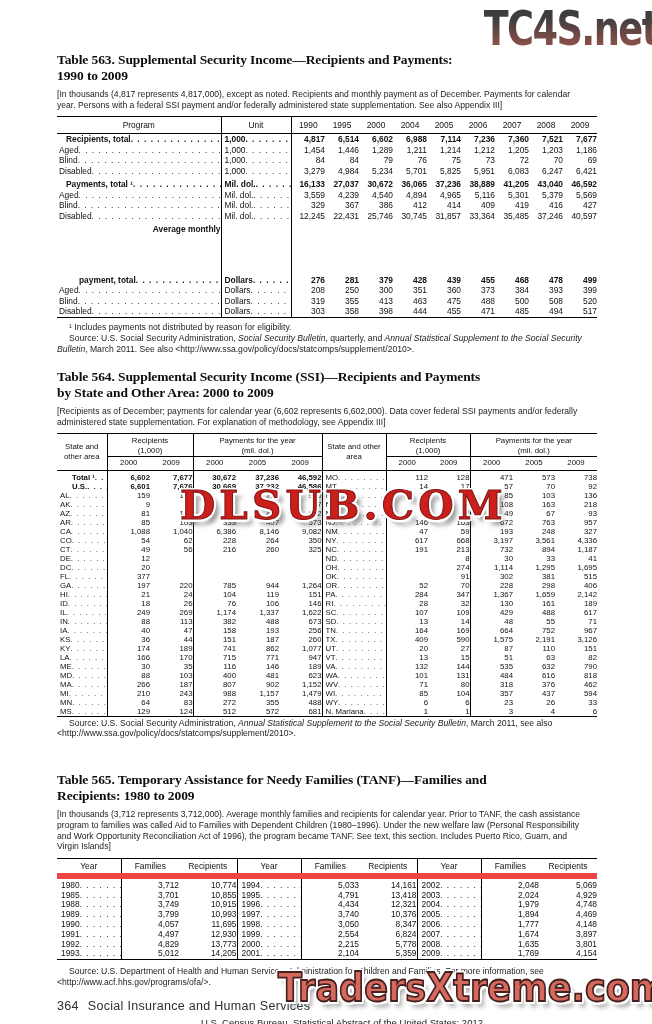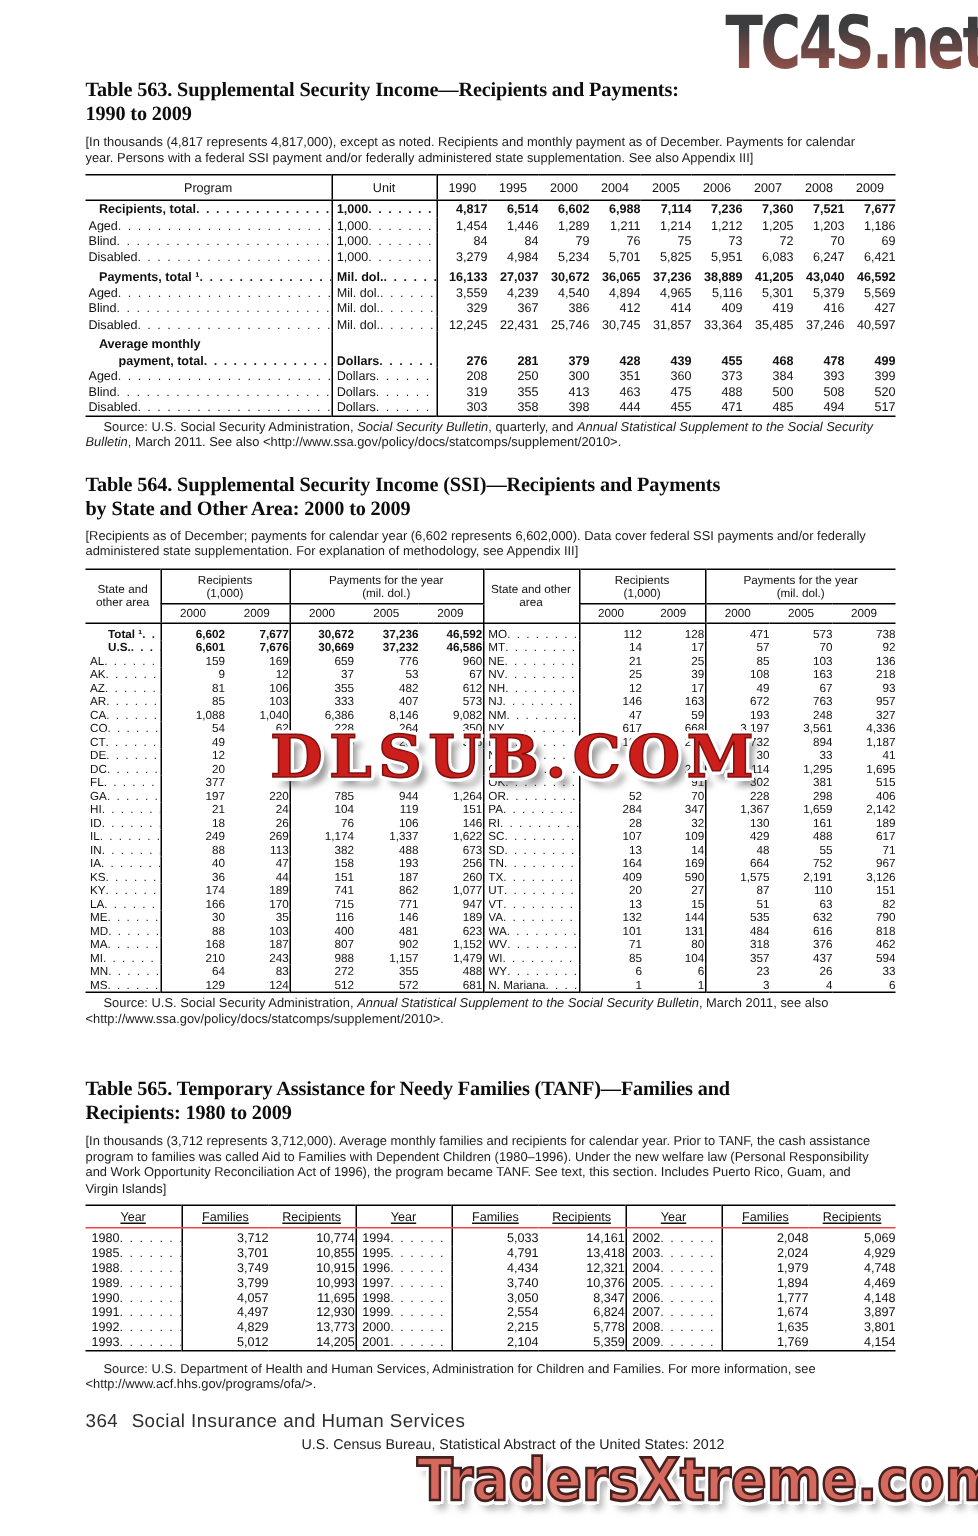--- a/index.html
+++ b/index.html
@@ -20,39 +20,39 @@
   .vl2{border-left:1.6px solid #000;}
   .lead{display:flex;align-items:baseline;overflow:hidden;}
   .lead .t{white-space:nowrap;}
   .lead .dots{flex:1;overflow:hidden;white-space:nowrap;color:#222;}
   .dots::after{content:" . . . . . . . . . . . . . . . . . . . . . . . . . . . . . . . . . . . .";letter-spacing:1px;}
 
   
   .t563{font-size:8.4px;line-height:10.5px;}
   .t563 thead th{border-bottom:1px solid #000;line-height:16px;}
   .t563 td.lab{padding-left:2px;}
-  .t563 td.lab.bl{padding-left:9px;}
-  .t563 .l2{padding-left:13px;}
+  .t563 td.lab.bl{padding-left:9px;text-align:right;}
+  .t563 .l2{padding-left:13px;margin-top:40px;}
   .t563 tr.gap td{padding-top:3px;}
   .t563 td.unit{padding-left:3px;}
 
   
   .t564{font-size:7.8px;line-height:9px;}
   .t564 thead th{line-height:9.5px;}
   .t564 th.grp{border-bottom:1px solid #000;padding:2px 0 1px 0;}
   .t564 th.hb{border-bottom:1.4px solid #000;margin-left:47px;}
   .t564 th.st{vertical-align:middle;}
   .t564 th.yr{padding:1px 0 2px 0;}
   .t564 td.stc{padding-left:3px;}
   .t564 td.stc.ind{padding-left:15px;}
   .t564 tbody tr:first-child td{padding-top:2px;}
 
   
   .t565{font-size:8.4px;line-height:9.8px;}
-  .t565 thead th{border-bottom:1px solid #ef4444;line-height:14px;text-decoration:underline;}
+  .t565 thead th{border-bottom:6px solid #ef4444;line-height:14px;}
   .t565 td.yr{padding-left:4px;margin-left:44px;}
   .t565 tbody tr:first-child td{padding-top:2px;}
 
   
   .fn{font-size:8.6px;line-height:10.4px;margin:4px 0 0 0;text-indent:12px;color:#1c1c1c;}
   .src{font-size:8.6px;line-height:10.4px;margin:1px 0 0 0;text-indent:12px;color:#1c1c1c;}
   .sp15{margin-top:15px;} .sp34{margin-top:34px;}
 
   
   .footer-row{margin-top:12px;font-size:12.5px;color:#2e2e2e;letter-spacing:0.3px;}
@@ -391,20 +391,21 @@
             <td class="num">398</td>
             <td class="num">444</td>
             <td class="num">455</td>
             <td class="num">471</td>
             <td class="num">485</td>
             <td class="num">494</td>
             <td class="num">517</td>
           </tr>
         </tbody>
     </table>
+    <p class="fn">¹ Includes payments not distributed by reason for eligibility.</p>
     <p class="src"><span>Source: U.S. Social Security Administration, </span><em>Social Security Bulletin</em><span>, quarterly, and </span><em>Annual Statistical Supplement to the Social Security Bulletin</em><span>, March 2011. See also &lt;http://www.ssa.gov/policy/docs/statcomps/supplement/2010&gt;.</span></p>
   </section>
 
   <section class="sp15">
     <h1 class="ttl">
       <span>Table 564. Supplemental Security Income (SSI)—Recipients and Payments</span><br>
       <span>by State and Other Area: 2000 to 2009</span>
     </h1>
     <p class="headnote">[Recipients as of December; payments for calendar year (6,602 represents 6,602,000). Data cover federal SSI payments and/or federally administered state supplementation. For explanation of methodology, see Appendix III]</p>
     <table class="stat t564">
@@ -1009,21 +1010,21 @@
             <td class="num">616</td>
             <td class="num">818</td>
           </tr>
           <tr>
             <td class="stc">
               <div class="lead">
                 <span class="t">MA</span>
                 <span class="dots"></span>
               </div>
             </td>
-            <td class="num vl">168</td>
+            <td class="num vl">266</td>
             <td class="num">187</td>
             <td class="num vl">807</td>
             <td class="num">902</td>
             <td class="num">1,152</td>
             <td class="stc vl">
               <div class="lead">
                 <span class="t">WV</span>
                 <span class="dots"></span>
               </div>
             </td>

